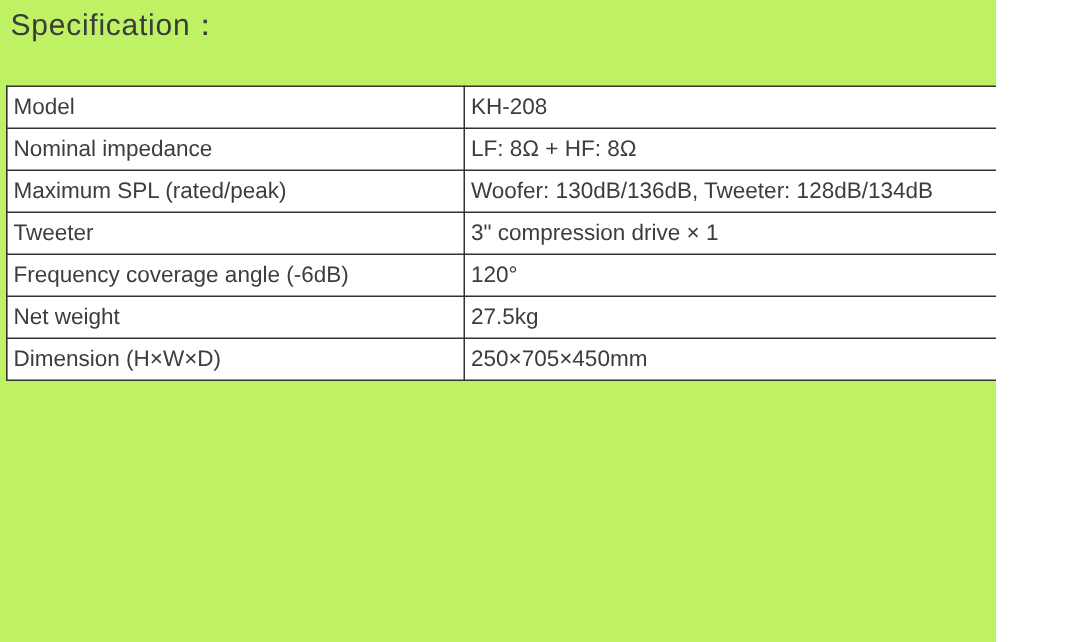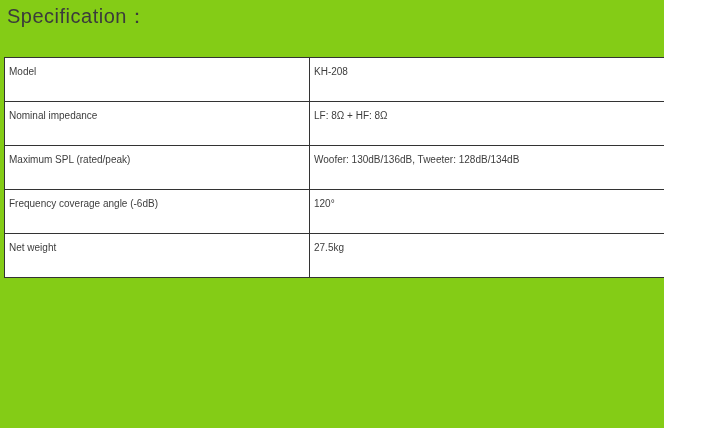--- a/index.html
+++ b/index.html
@@ -5,21 +5,21 @@
   html, body {
     margin: 0;
     padding: 0;
     background: #ffffff;
     font-family: "Liberation Sans", "DejaVu Sans", sans-serif;
   }
   .page {
     position: relative;
     width: 664px;
     height: 428px;
-    background: #84cc16;
+    background: #bef264;
     overflow: hidden;
   }
   .page-title {
     position: absolute;
     left: 7px;
     top: 3px;
     font-size: 20px;
     font-weight: 400;
     color: #3b3b3b;
     letter-spacing: 0.5px;
@@ -28,23 +28,23 @@
     position: absolute;
     left: 4px;
     top: 57px;
     width: 709px;
     border-collapse: collapse;
     table-layout: fixed;
   }
   table.spec-table td {
     border: 1px solid #333333;
     height: 27px;
-    font-size: 10px;
+    font-size: 15px;
     color: #3d3d3d;
-    padding: 0 4px 16px 4px;
+    padding: 0 4px 0 4px;
     vertical-align: middle;
     white-space: nowrap;
     overflow: hidden;
     background: #ffffff;
   }
   td.label-col { width: 296px; }
   td.value-col { width: 401px; margin-left: 36px; }
 </style>
 </head>
 <body>
@@ -60,22 +60,30 @@
       </tr>
       <tr>
         <td class="label-col">Nominal impedance</td>
         <td class="value-col">LF: 8Ω + HF: 8Ω</td>
       </tr>
       <tr>
         <td class="label-col">Maximum SPL (rated/peak)</td>
         <td class="value-col">Woofer: 130dB/136dB, Tweeter: 128dB/134dB</td>
       </tr>
       <tr>
+        <td class="label-col">Tweeter</td>
+        <td class="value-col">3" compression drive × 1</td>
+      </tr>
+      <tr>
         <td class="label-col">Frequency coverage angle (-6dB)</td>
         <td class="value-col">120°</td>
       </tr>
       <tr>
         <td class="label-col">Net weight</td>
         <td class="value-col">27.5kg</td>
       </tr>
+      <tr>
+        <td class="label-col">Dimension (H×W×D)</td>
+        <td class="value-col">250×705×450mm</td>
+      </tr>
     </tbody>
   </table>
 </div>
 
 </body></html>

